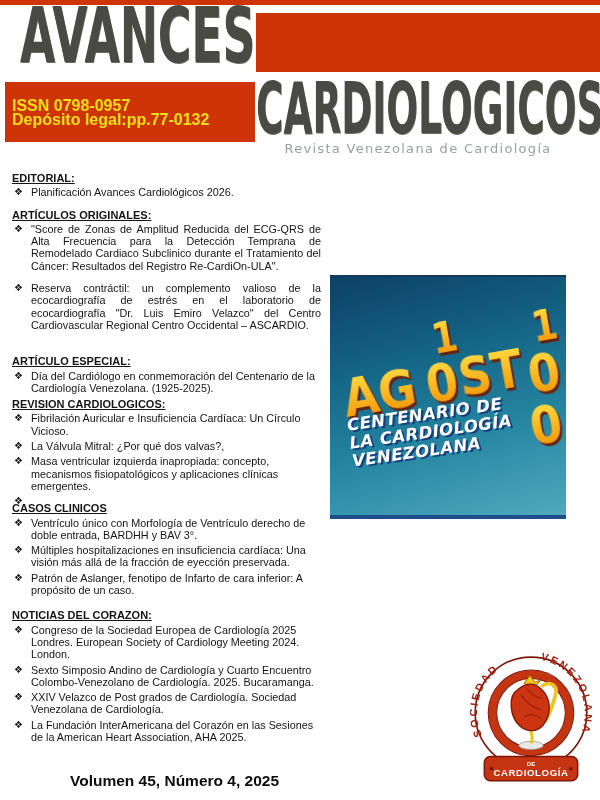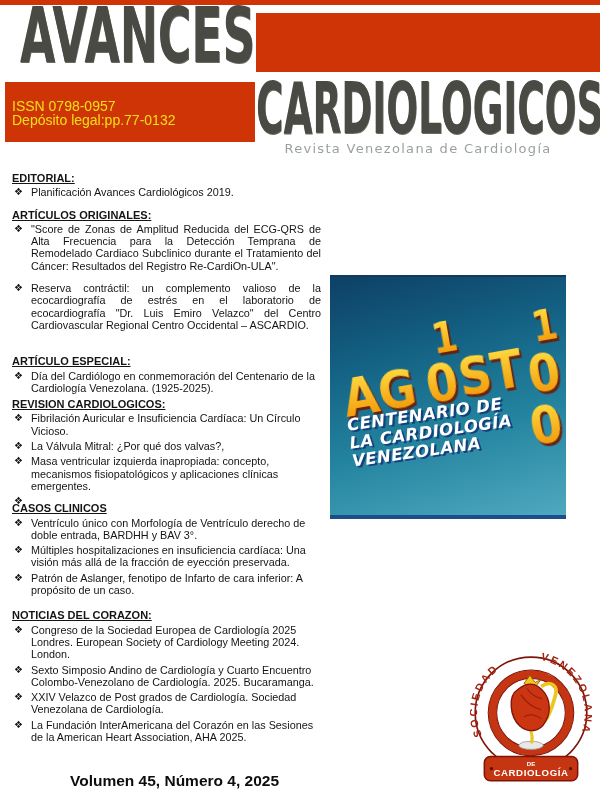--- a/index.html
+++ b/index.html
@@ -7,21 +7,21 @@
        font-family:"Liberation Sans",sans-serif;}
   .abs{position:absolute;}
 
   
   .top-strip{left:0;top:0;width:600px;height:5px;background:#cf3407;}
   .avances{left:20px;top:-4px;font-family:"DejaVu Sans",sans-serif;font-weight:bold;
            font-size:76px;line-height:80px;color:#4a4a44;transform:scaleX(0.60);
            transform-origin:left top;white-space:nowrap;text-shadow:1px 1px 0 #6b6b64;}
   .red-top{left:256px;top:13px;width:344px;height:59px;background:#cf3407;}
   .issn-block{left:5px;top:82px;width:250px;height:60px;background:#cf3407;
-              color:#f2e013;font-weight:normal;font-size:14px;line-height:14px;
+              color:#f2e013;font-weight:bold;font-size:16px;line-height:14px;
               padding:17px 0 0 7px;box-sizing:border-box;}
   .cardiologicos{left:256px;top:72px;font-family:"DejaVu Sans",sans-serif;font-weight:bold;
            font-size:72px;line-height:72px;color:#4a4a44;transform:scaleX(0.52);
            transform-origin:left top;white-space:nowrap;text-shadow:1px 1px 0 #6b6b64;}
   .tagline{left:244px;top:142px;width:348px;text-align:center;color:#9aa0a0;
            font-family:"DejaVu Sans",sans-serif;font-size:13px;line-height:13.5px;
            letter-spacing:1.3px;white-space:nowrap;}
 
   
   .toc{left:12px;top:172px;width:309px;font-size:10.8px;line-height:12.3px;color:#141414;}
@@ -75,21 +75,21 @@
 </div>
 <div class="abs cardiologicos">CARDIOLOGICOS</div>
 
 <div class="abs tagline">
   <div>Revista Venezolana de Cardiología</div>
 </div>
 
 <div class="abs toc" id="toc">
     <div class="toc-section">
       <div class="toc-heading">EDITORIAL:</div>
-      <div class="toc-item"><span class="bullet">❖</span><span>Planificación Avances Cardiológicos 2019.</span></div>
+      <div class="toc-item"><span class="bullet">❖</span><span>Planificación Avances Cardiológicos 2026.</span></div>
     </div>
     <div class="toc-section">
       <div class="toc-heading">ARTÍCULOS ORIGINALES:</div>
       <div class="toc-item"><span class="bullet">❖</span><span>"Score de Zonas de Amplitud Reducida del ECG-QRS de Alta Frecuencia para la Detección Temprana de Remodelado Cardiaco Subclinico durante el Tratamiento del Cáncer: Resultados del Registro Re-CardiOn-ULA".</span></div>
       <div class="toc-item"><span class="bullet">❖</span><span>Reserva contráctil: un complemento valioso de la ecocardiografía de estrés en el laboratorio de ecocardiografía "Dr. Luis Emiro Velazco" del Centro Cardiovascular Regional Centro Occidental – ASCARDIO.</span></div>
     </div>
     <div class="toc-section">
       <div class="toc-heading">ARTÍCULO ESPECIAL:</div>
       <div class="toc-item"><span class="bullet">❖</span><span>Día del Cardiólogo en conmemoración del Centenario de la Cardiología Venezolana.   (1925-2025).</span></div>
     </div>

